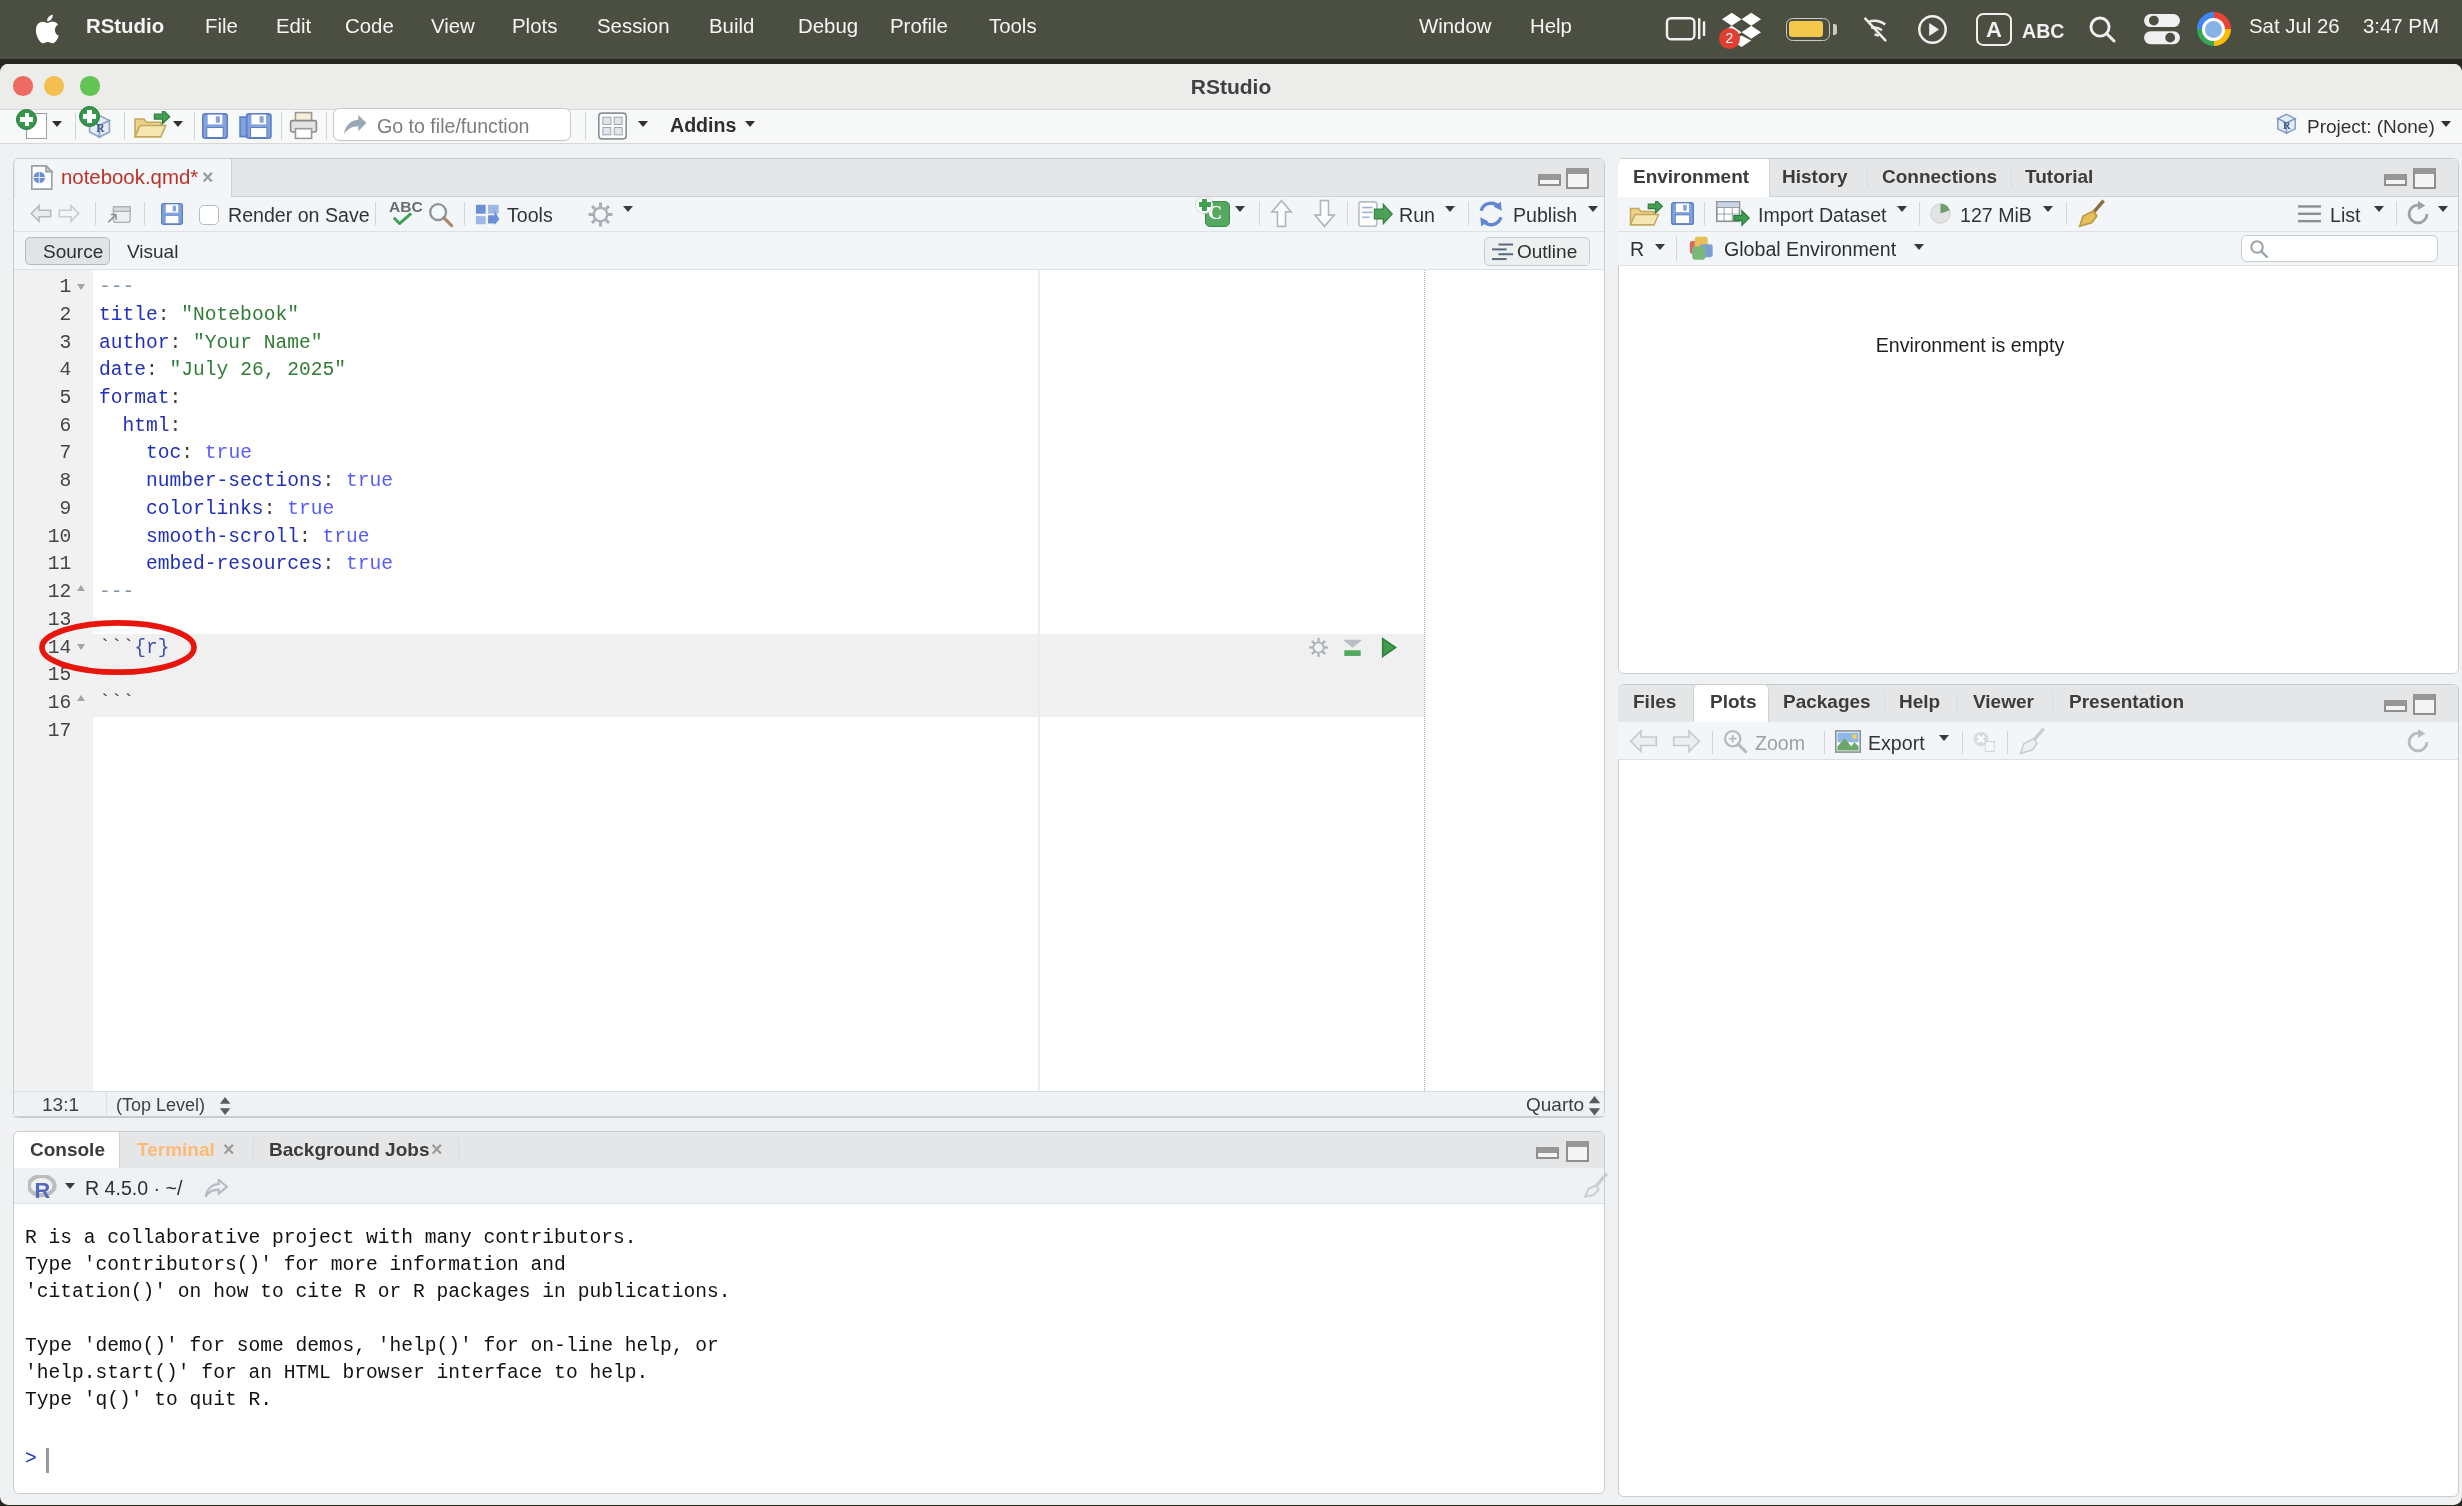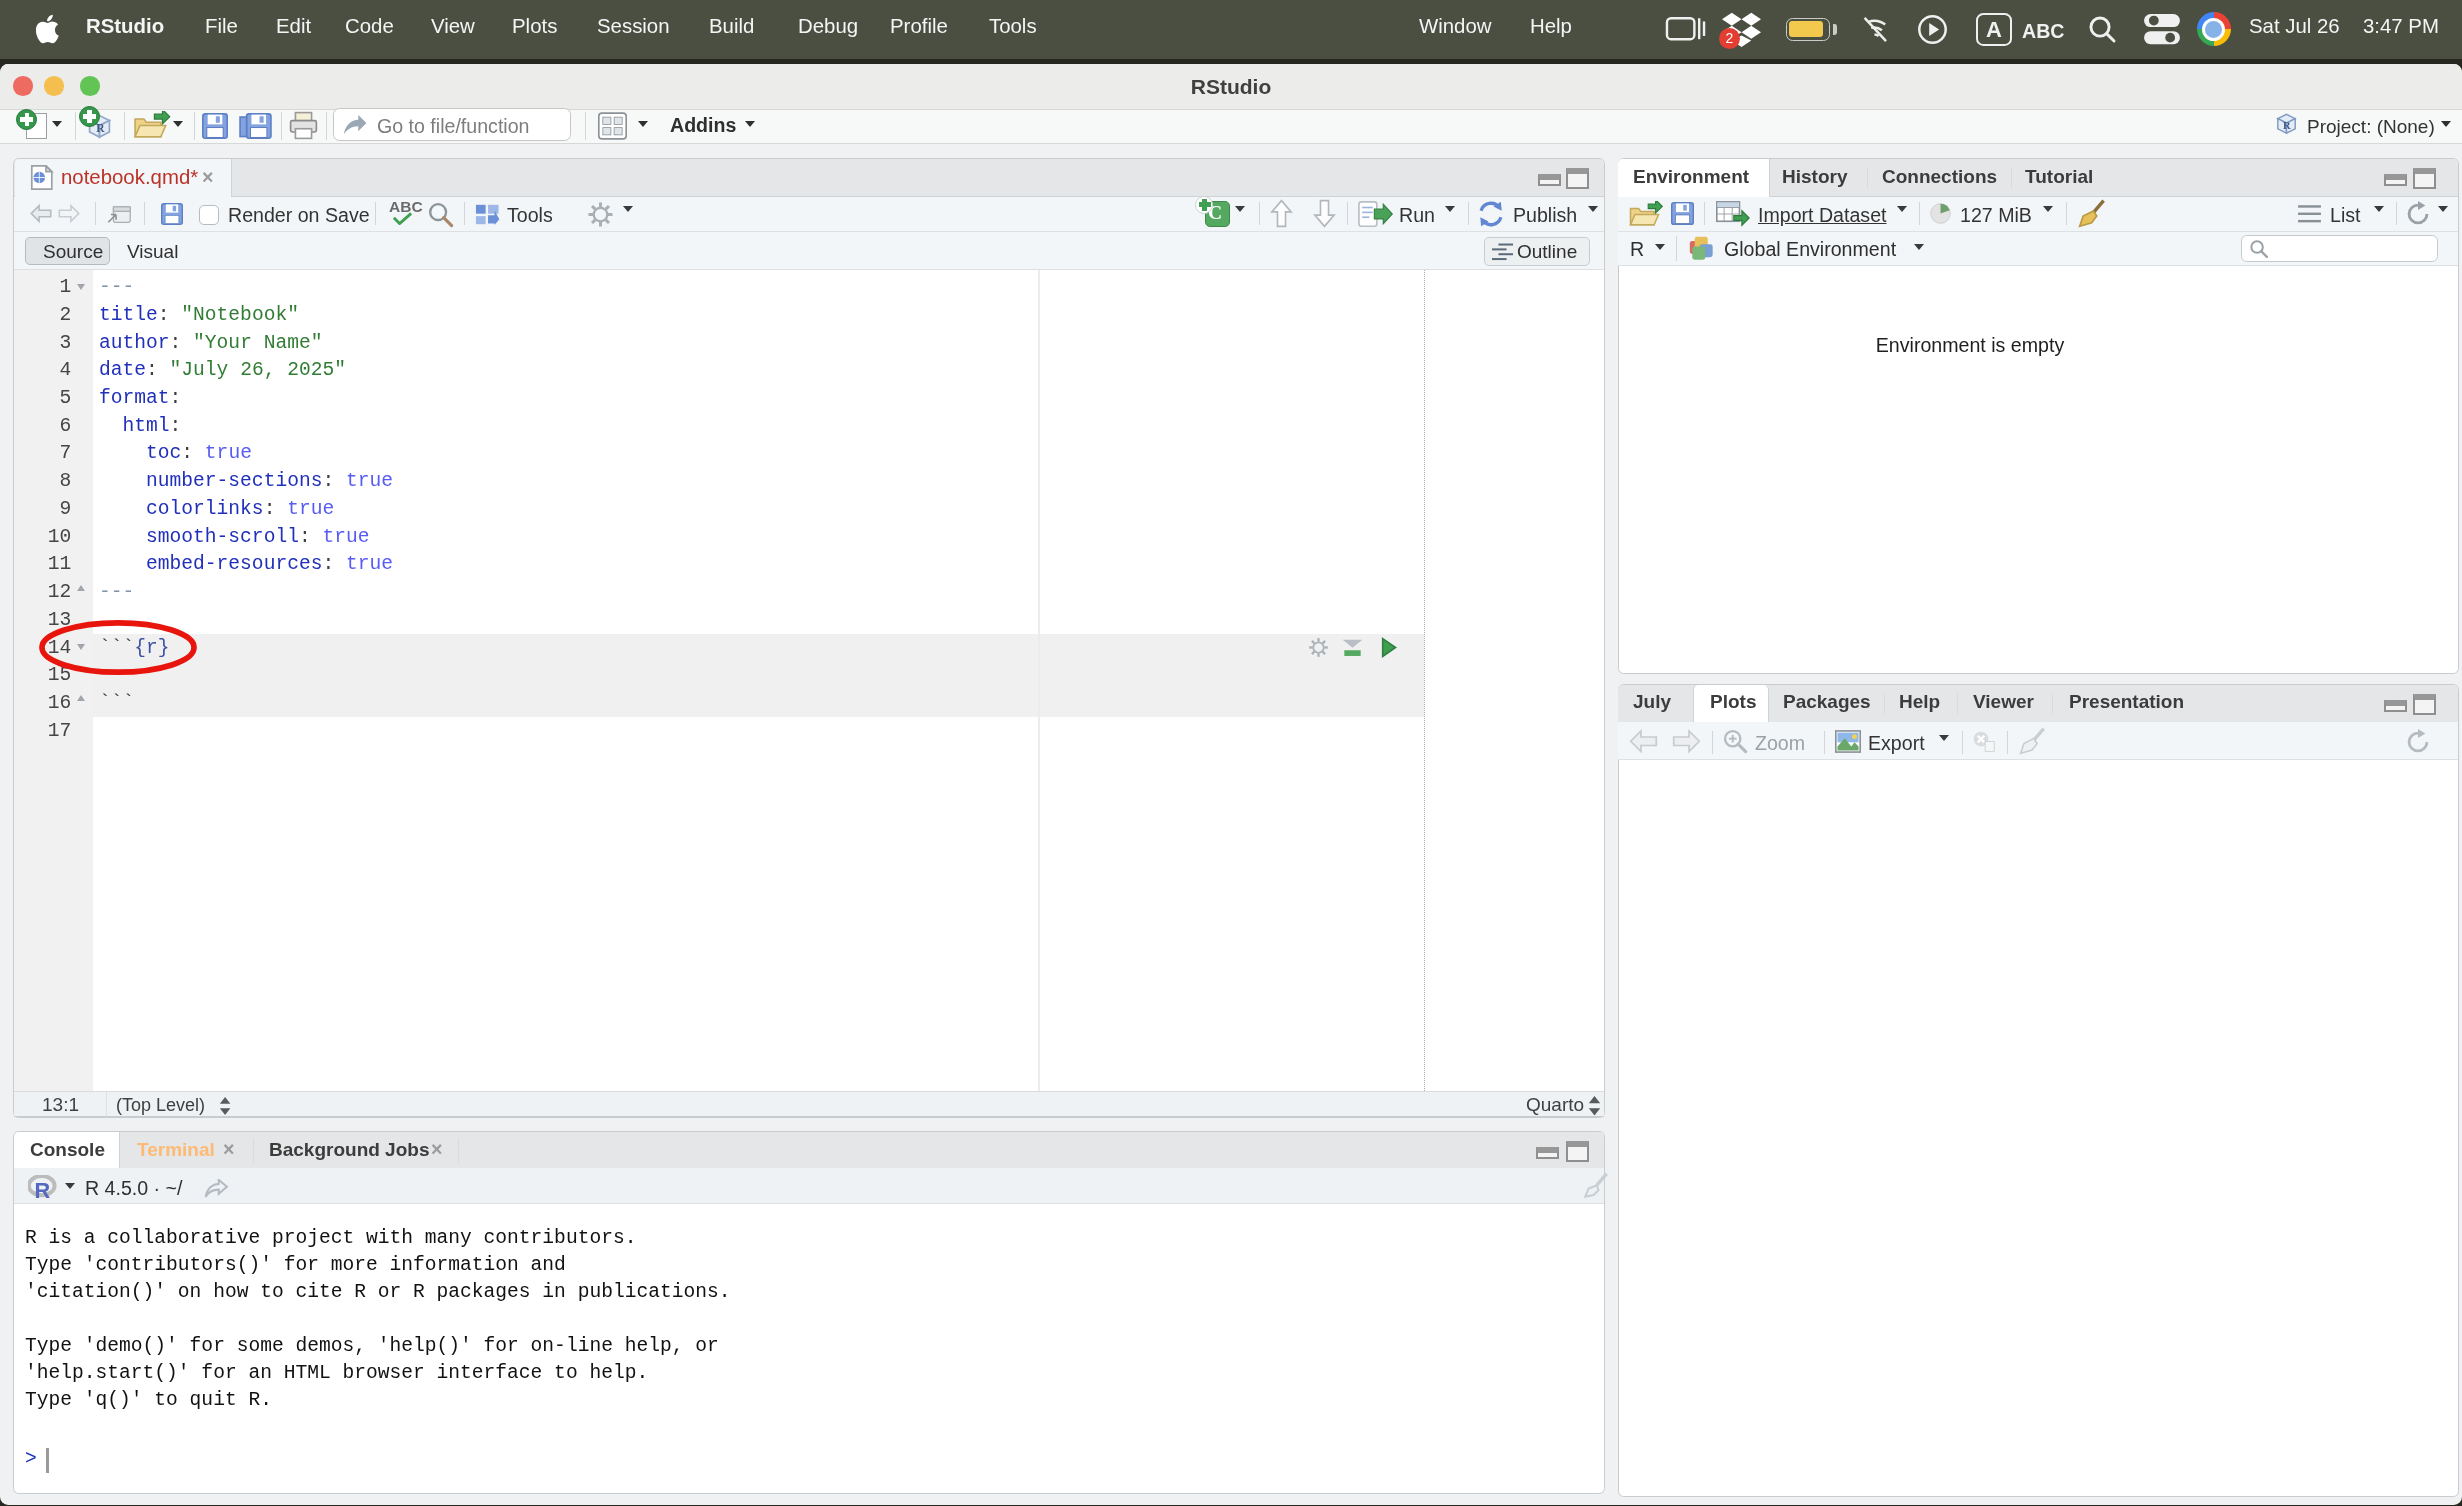--- a/index.html
+++ b/index.html
@@ -489,21 +489,21 @@
     </svg>
   <div class="vsep" style="left:1704px;top:202px;height:23px;"></div>
   <svg class="abs" style="left:1716px;top:201px" width="34" height="26" viewBox="0 0 42 32">
       <rect x="1" y="1" width="28" height="24" fill="#fff" stroke="#8a9196" stroke-width="2"></rect>
       <rect x="1" y="1" width="28" height="7" fill="#c9d6e8" stroke="#8a9196"></rect>
       <line x1="10" y1="8" x2="10" y2="25" stroke="#8a9196"></line>
       <line x1="20" y1="8" x2="20" y2="25" stroke="#8a9196"></line>
       <line x1="1" y1="16" x2="29" y2="16" stroke="#8a9196"></line>
       <path d="M22 18 L32 18 L32 12 L41 21 L32 30 L32 24 L22 24 Z" fill="#3fa052" stroke="#2e7a3c" stroke-width="1.5"></path>
     </svg>
-  <div class="uit" style="left:1758px;top:204px;text-decoration:underline;">Import Dataset</div>
+  <div class="uit" style="left:1758px;top:204px;">Import Dataset</div>
   <div class="caret" style="left:1897px;top:206px;"></div>
   <div class="vsep" style="left:1919px;top:202px;height:23px;"></div>
   <svg class="abs" style="left:1929px;top:202px" width="23" height="23" viewBox="0 0 28 28">
       <circle cx="14" cy="14" r="12" fill="#e3e3e3" stroke="#c9c9c9"></circle>
       <path d="M14 2 A12 12 0 0 1 25.3 10 L14 14 Z" fill="#6f9e6f"></path>
     </svg>
   <div class="uit" style="left:1960px;top:204px;">127 MiB</div>
   <div class="caret" style="left:2043px;top:206px;"></div>
   <div class="vsep" style="left:2066px;top:202px;height:23px;"></div>
   <svg class="abs" style="left:2078px;top:199px" width="29" height="29" viewBox="0 0 34 34">
@@ -544,21 +544,21 @@
       <line x1="21" y1="21" x2="31" y2="31" stroke="#9aa1a7" stroke-width="4" stroke-linecap="round"></line>
     </svg>
 
   <div class="abs" style="left:1618px;top:266px;width:704px;text-align:center;"><span style="font-size:19.6px;color:#1f1f1f;position:relative;top:68px;">Environment is empty</span></div>
 </div>
 
 <div id="plotpane" class="pane" style="left:1618px;top:684px;width:841px;height:813px;"></div>
 
 <div class="abs" style="left:0;top:0;width:2462px;height:0;z-index:6">
   <div class="tabbar" style="left:1618px;top:685px;width:840px;"></div>
-  <div class="abs" style="left:1633px;top:691px;font-size:19px;font-weight:bold;color:#3c3c3c;">July</div>
+  <div class="abs" style="left:1633px;top:691px;font-size:19px;font-weight:bold;color:#3c3c3c;">Files</div>
   <div class="abs" style="left:1693px;top:685px;width:76px;height:38px;background:#fff;border-left:0.8px solid #cfd3d6;border-right:0.8px solid #cfd3d6;border-radius:4.9px 4.9px 0 0;"></div>
   <div class="abs" style="left:1710px;top:691px;font-size:19px;font-weight:bold;color:#3c3c3c;">Plots</div>
   <div class="abs" style="left:1783px;top:691px;font-size:19px;font-weight:bold;color:#3c3c3c;">Packages</div>
   <div class="vsep" style="left:1884px;top:693px;height:21px;background:#d8dcde;"></div>
   <div class="abs" style="left:1899px;top:691px;font-size:19px;font-weight:bold;color:#3c3c3c;">Help</div>
   <div class="vsep" style="left:1957px;top:693px;height:21px;background:#d8dcde;"></div>
   <div class="abs" style="left:1973px;top:691px;font-size:19px;font-weight:bold;color:#3c3c3c;">Viewer</div>
   <div class="vsep" style="left:2052px;top:693px;height:21px;background:#d8dcde;"></div>
   <div class="abs" style="left:2069px;top:691px;font-size:19px;font-weight:bold;color:#3c3c3c;">Presentation</div>
   <div class="wmin" style="left:2384px;top:700px;"></div>

